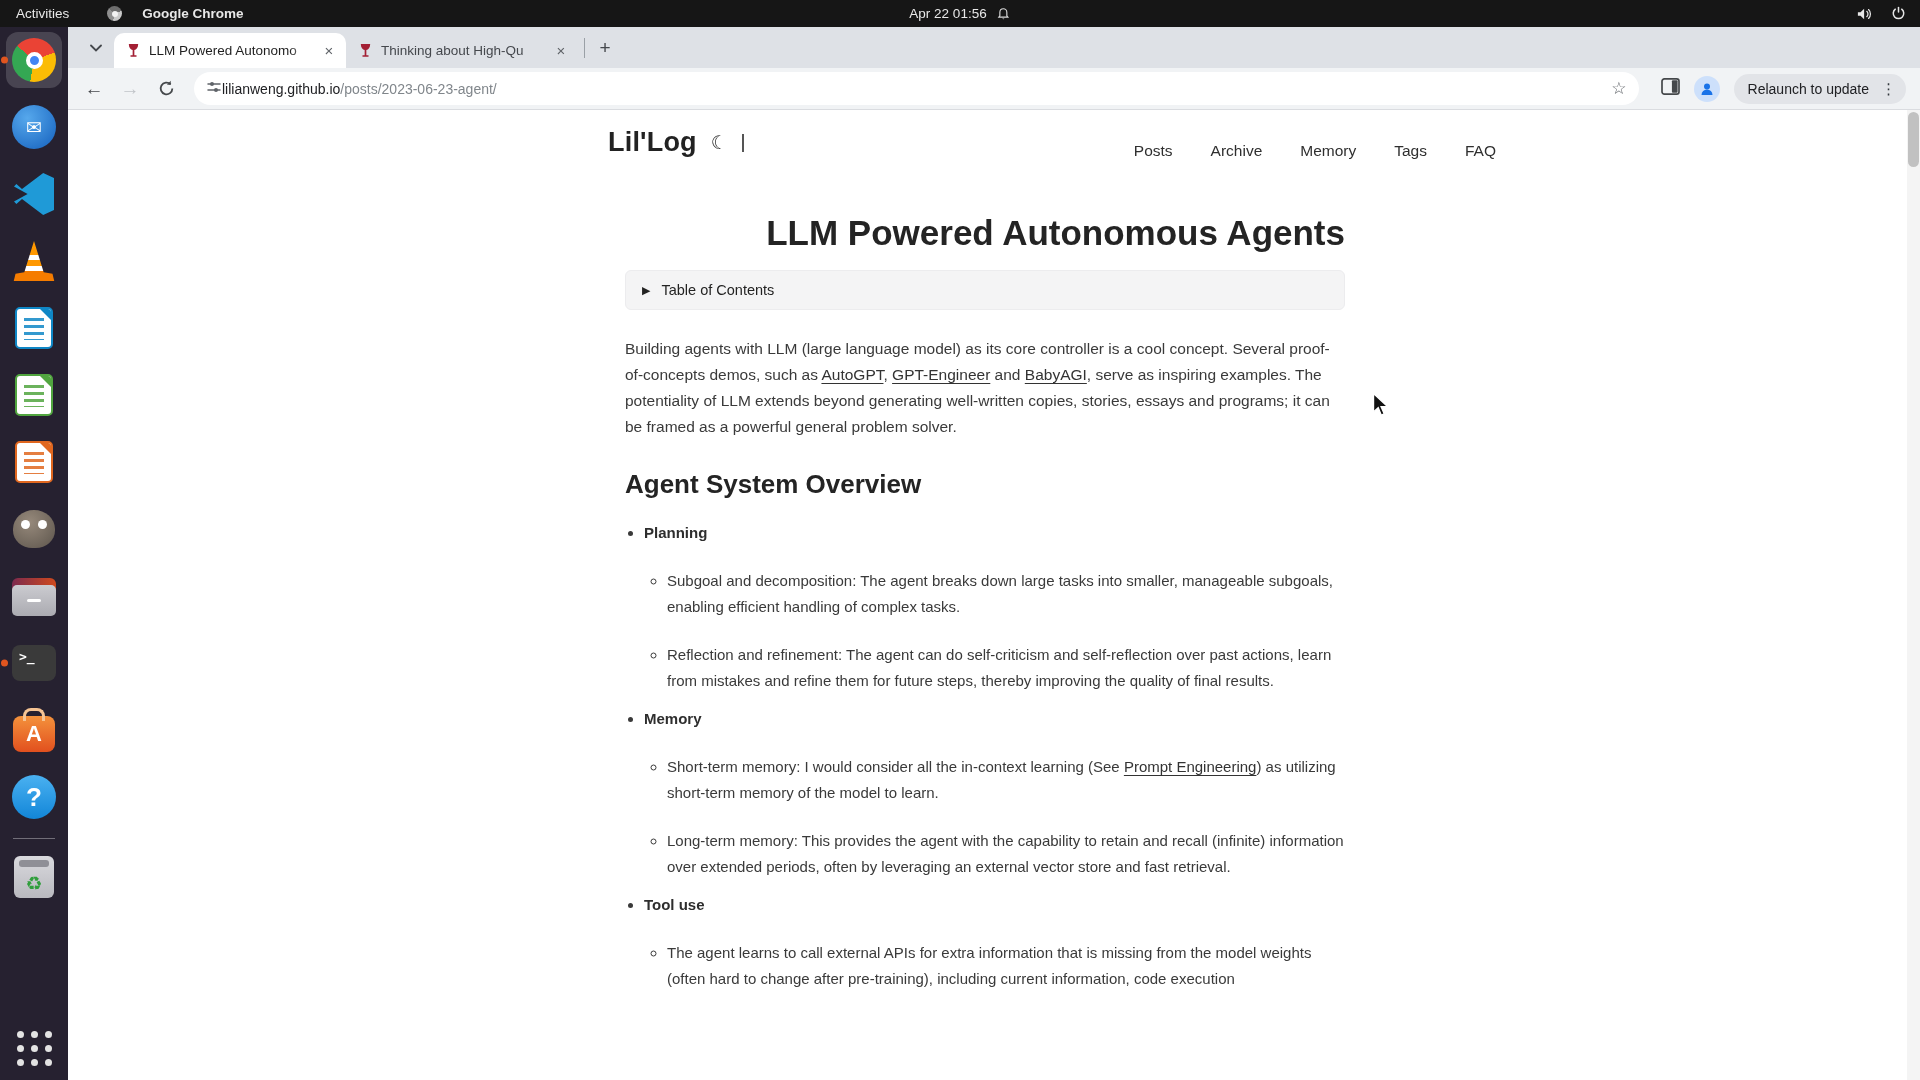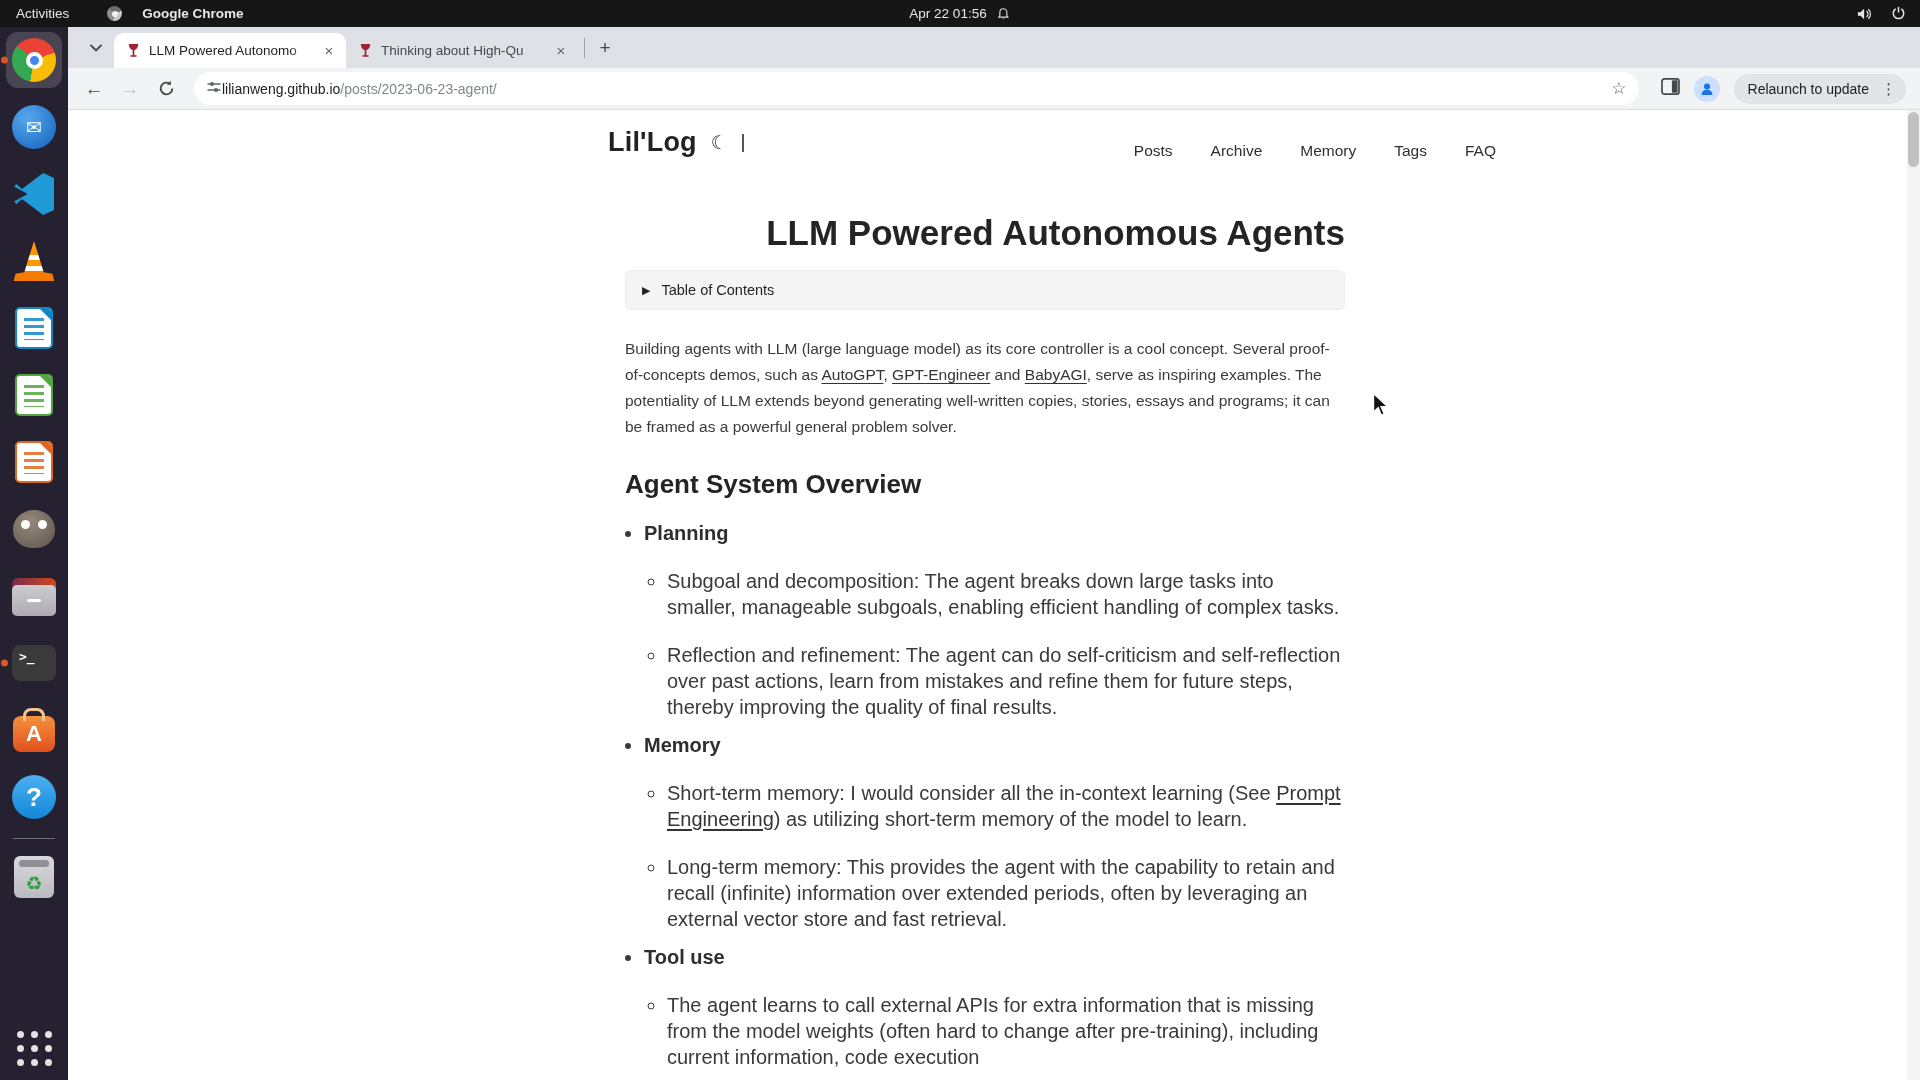--- a/index.html
+++ b/index.html
@@ -140,21 +140,21 @@
   .post-title { margin-top:36px; font-size:35px; line-height:42px; font-weight:700; color:#242424;text-align:right; }
   .post-meta { margin-top:10px; font-size:13.5px; color:#646464; }
   .toc { margin-top:16px; background:#f4f4f5; border:1px solid #ececee; border-radius:6px;
       height:40px; display:flex; align-items:center; padding:0 16px; }
   .toc .tri { font-size:11px; color:#222; margin-right:11px; }
   .toc .label { font-size:14.5px; font-weight:500; color:#232323; }
   .article p { margin-top:26px; font-size:15.5px; line-height:26px; }
   .article h2 { margin-top:28px; font-size:26px; line-height:32px; font-weight:700; color:#242424; }
   .article a { color:#333; text-decoration:underline; text-underline-offset:3px; }
   ul.lvl1 { margin-top:20px; padding-left:19px; list-style:disc; }
-  ul.lvl1 > li { font-size:20px; line-height:26px; margin-bottom:12px; }
+  ul.lvl1 > li { font-size:15px; line-height:26px; margin-bottom:12px; }
   ul.lvl1 > li > .b-label { font-weight:700; color:#2e2e2e; }
   ul.lvl2 { margin-top:8px; padding-left:23px; list-style:circle; }
   ul.lvl2 > li { font-weight:400; margin-bottom:12px;margin-top:22px; }
 
   .cursor { position:absolute; left:1372px; top:392px; z-index:99; }
 </style>
 </head>
 <body>
 
 <div class="topbar">

